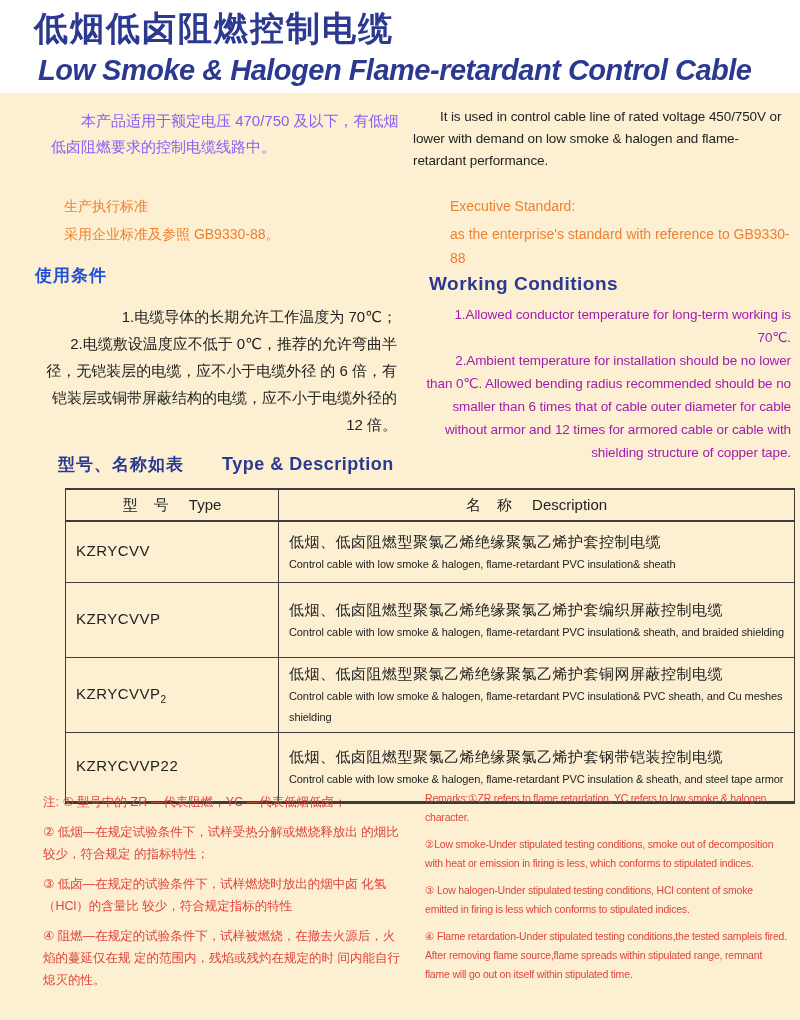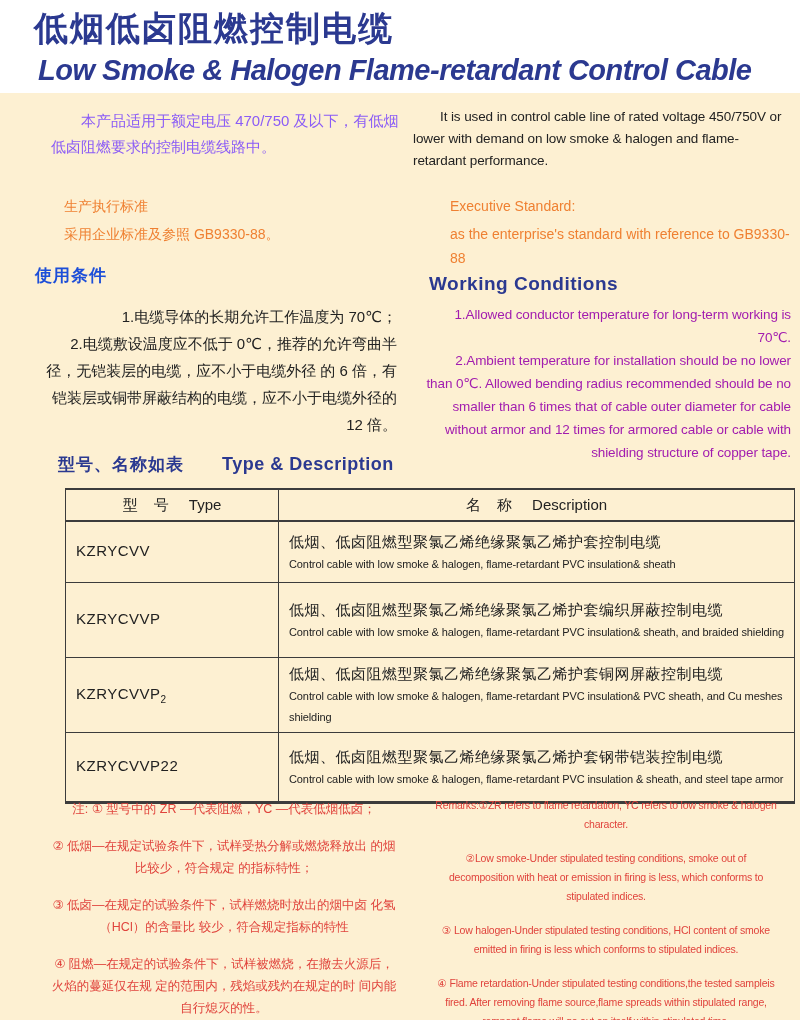--- a/index.html
+++ b/index.html
@@ -87,21 +87,21 @@
   .r4 td { height:60px; }
 
   .notes-cn {
     position:absolute; left:35px; top:783px; width:378px;
     color:#e0433c; font-size:12.5px; line-height:22px;
   }
   .notes-en {
     position:absolute; left:417px; top:781px; width:378px;
     color:#e0433c; font-size:10.5px; line-height:19px; letter-spacing:-0.2px;
   }
-  .notes-cn p, .notes-en p { margin:15px;text-align:center; }
+  .notes-cn p, .notes-en p { margin:8px; }
 </style>
 </head>
 <body>
 
 <div class="page">
   <div class="top-band"></div>
 
   <h1 class="title-cn">低烟低卤阻燃控制电缆</h1>
   <h2 class="title-en">Low Smoke &amp; Halogen Flame-retardant Control Cable</h2>
 

